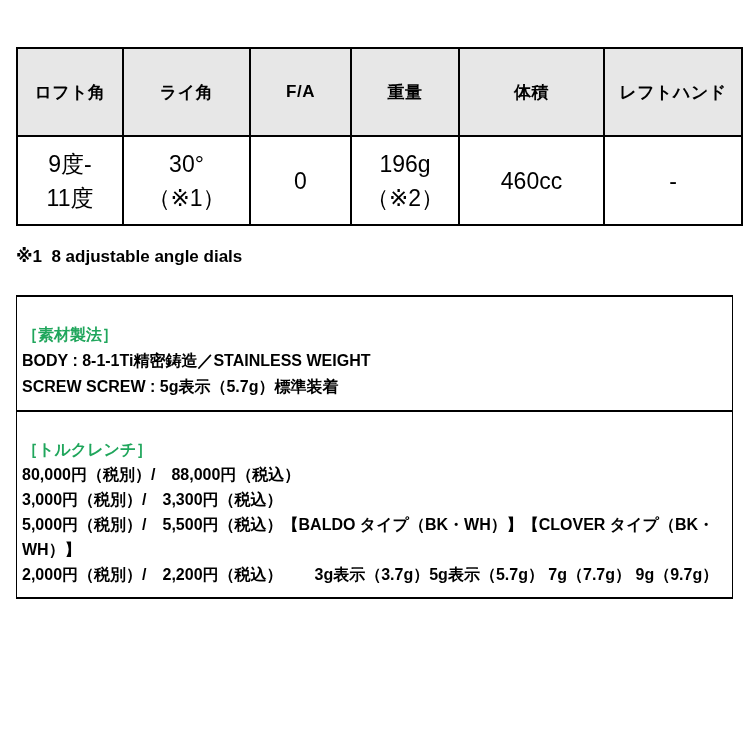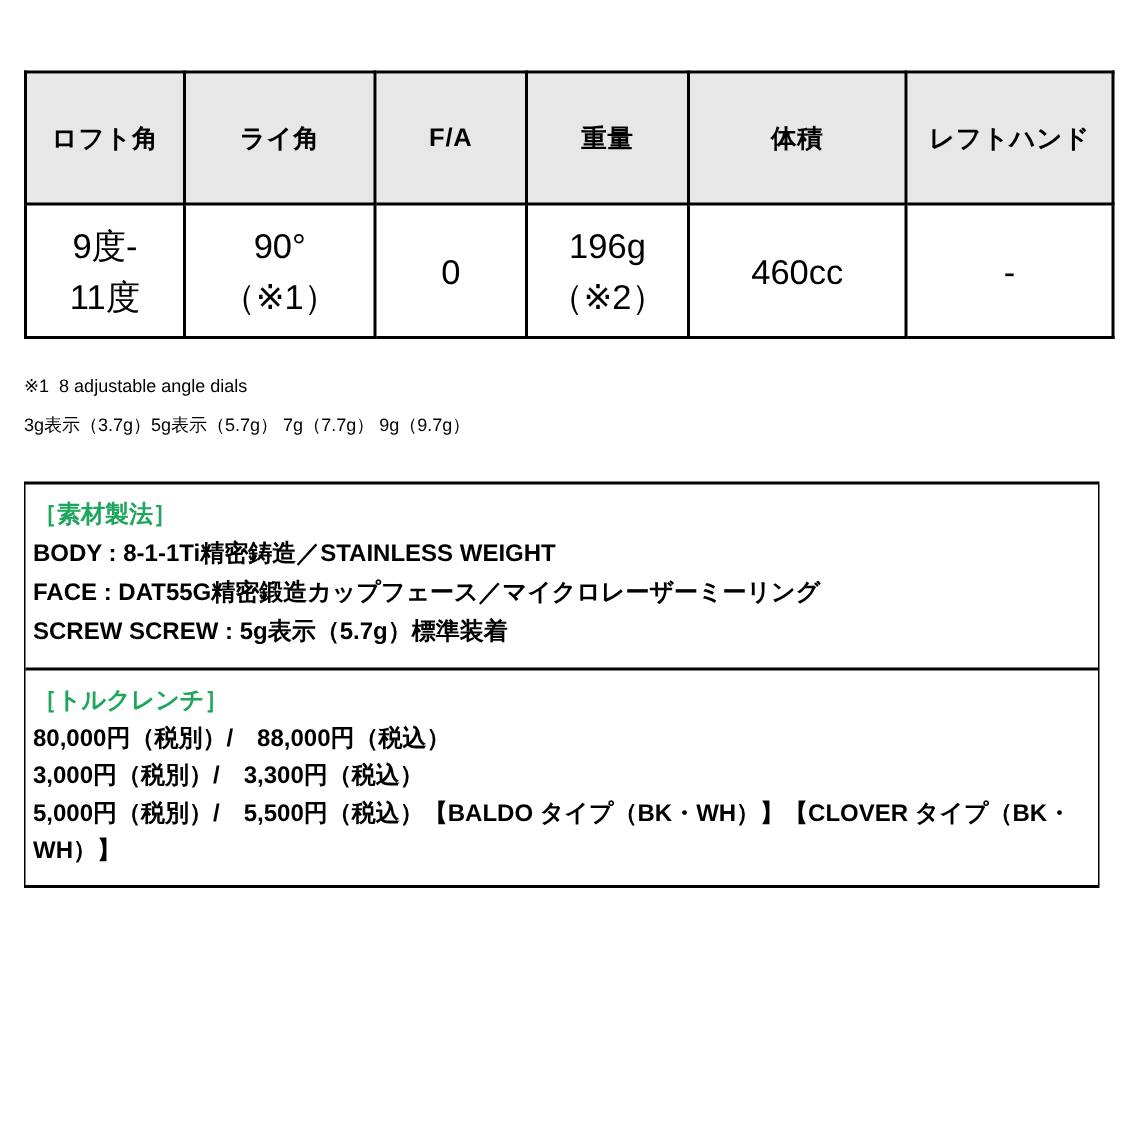--- a/index.html
+++ b/index.html
@@ -40,22 +40,22 @@
     font-weight: normal;
     white-space: pre-line;
     line-height: 34px;
   }
 
   
   .notes {
     margin: 18px 0 0 16px;
   }
   .note-line {
-    font-size: 12px;
-    font-weight: normal;
+    font-size: 17px;
+    font-weight: bold;
     line-height: 26px;
     white-space: pre-wrap;
   }
 
   
   .info-box {
     margin: 25px 0 0 16px;
     width: 717px;
     border: 2px solid #000000;
     border-left-width: 1px;
@@ -72,21 +72,21 @@
   .green-heading {
     font-size: 16px;
     font-weight: bold;
     line-height: 26px;
     white-space: pre-wrap;
   }
   .section-pricing .box-line,
   .section-pricing .green-heading {
     line-height: 25px;
   }
-  .green-heading { color: var(--accent-green, #20a65c); }
+  .green-heading { color: var(--accent-green, #20a65c); margin-top: 17px; }
 </style>
 </head>
 <body>
 
 <table class="spec">
   <colgroup>
     <col style="width:106px">
     <col style="width:127px">
     <col style="width:101px">
     <col style="width:108px">
@@ -98,42 +98,41 @@
       <th>ロフト角</th>
       <th>ライ角</th>
       <th>F/A</th>
       <th>重量</th>
       <th>体積</th>
       <th>レフトハンド</th>
     </tr>
     <tr>
       <td>9度-
 11度</td>
-      <td>90°
+      <td>30°
 （※1）</td>
       <td>0</td>
       <td>196g
 （※2）</td>
       <td>460cc</td>
       <td>-</td>
     </tr>
   </tbody>
 </table>
 
 <div class="notes">
   <div class="note-line">※1  8 adjustable angle dials</div>
-  <div class="note-line">3g表示（3.7g）5g表示（5.7g） 7g（7.7g） 9g（9.7g）</div>
 </div>
 
 <div class="info-box">
   <div class="box-section section-materials">
     <div class="green-heading">［素材製法］</div>
     <div class="box-line">BODY : 8-1-1Ti精密鋳造／STAINLESS WEIGHT</div>
-    <div class="box-line">FACE : DAT55G精密鍛造カップフェース／マイクロレーザーミーリング</div>
     <div class="box-line">SCREW SCREW : 5g表示（5.7g）標準装着</div>
   </div>
   <div class="box-section section-pricing">
     <div class="green-heading">［トルクレンチ］</div>
     <div class="box-line">80,000円（税別）/　88,000円（税込）</div>
     <div class="box-line">3,000円（税別）/　3,300円（税込）</div>
     <div class="box-line">5,000円（税別）/　5,500円（税込）【BALDO タイプ（BK・WH）】【CLOVER タイプ（BK・WH）】</div>
+    <div class="box-line">2,000円（税別）/　2,200円（税込）　　3g表示（3.7g）5g表示（5.7g） 7g（7.7g） 9g（9.7g）</div>
   </div>
 </div>
 
 </body></html>

